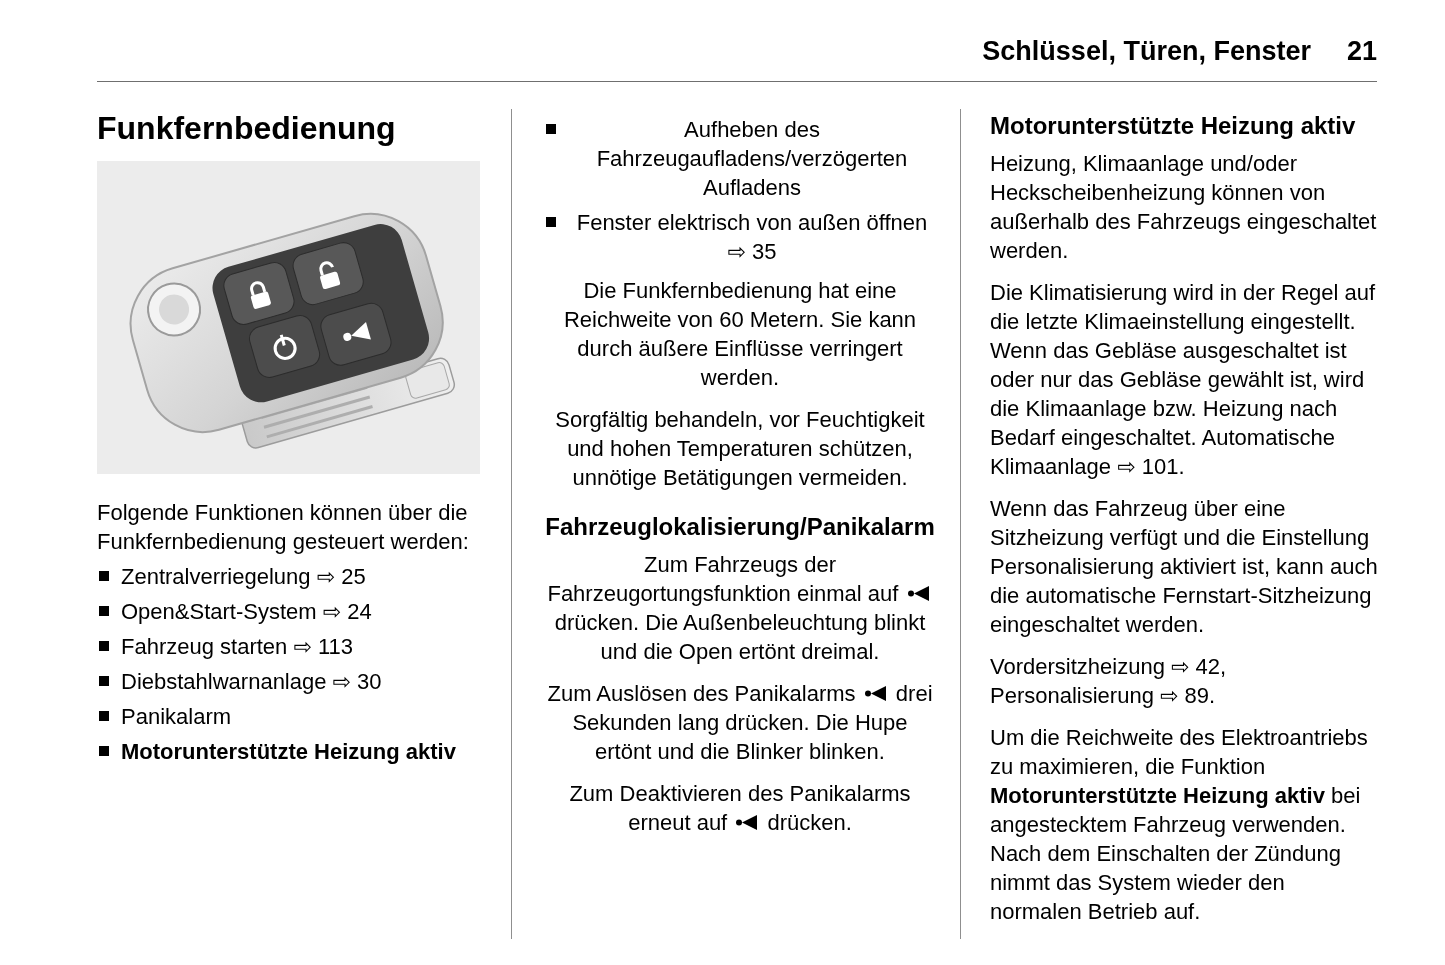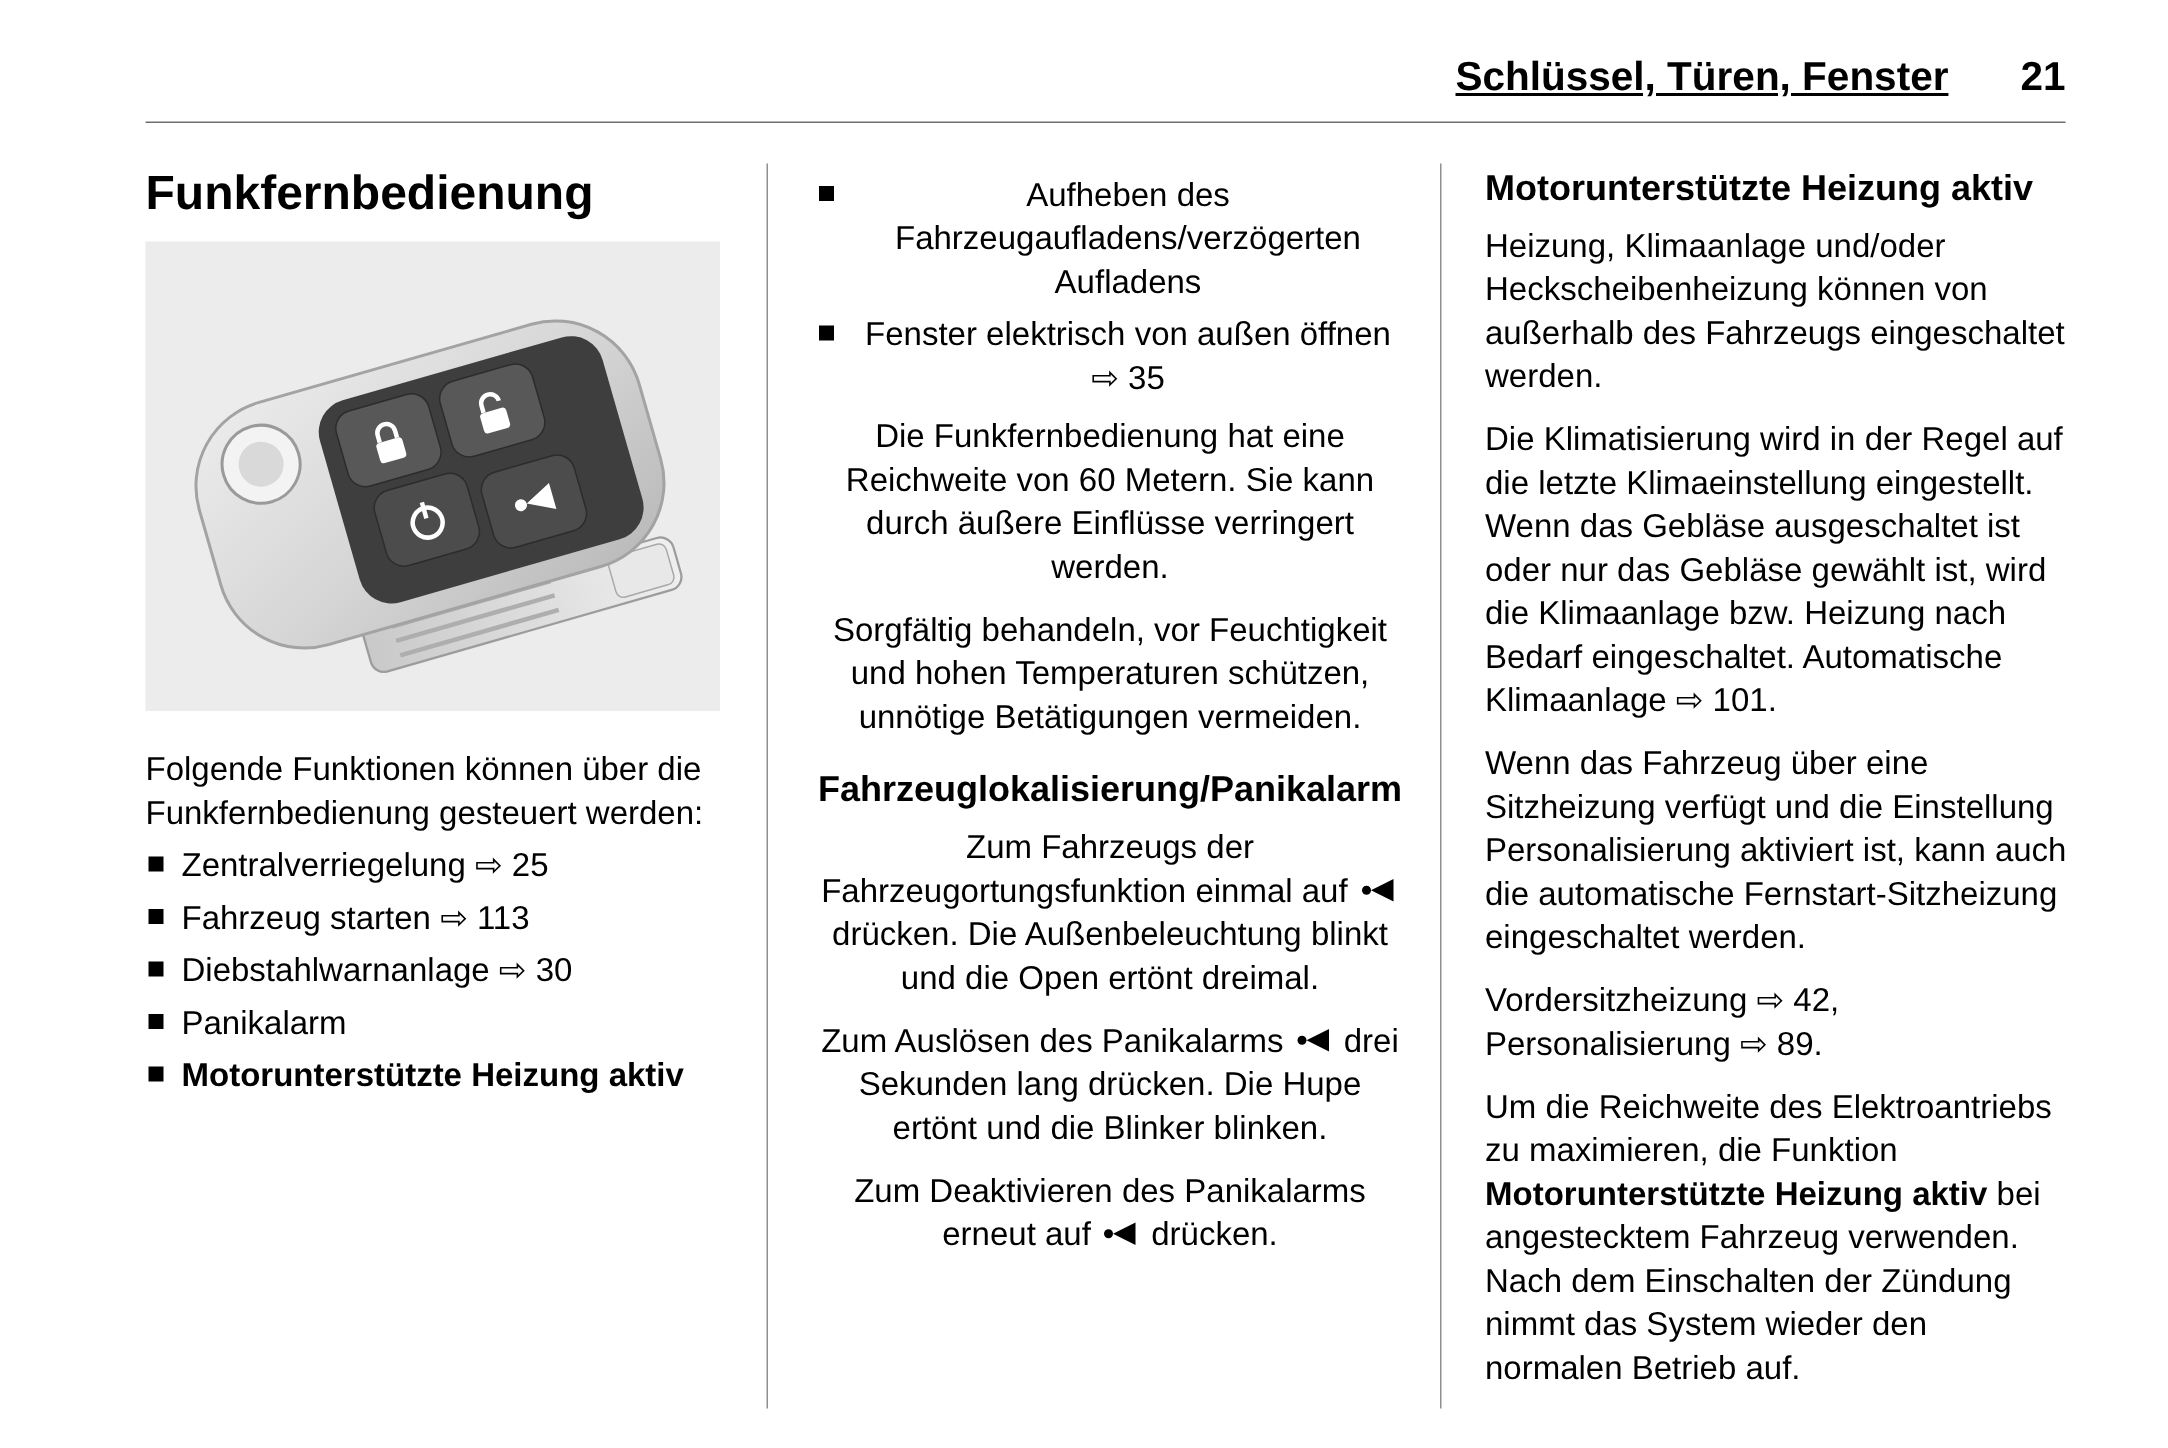--- a/index.html
+++ b/index.html
@@ -10,21 +10,21 @@
     color: #000;
   }
   .page { position: relative; width: 1445px; height: 965px; }
 
   
   .header {
     margin: 36px 68px 0 97px;
     display: flex; justify-content: flex-end; align-items: baseline;
     font-weight: bold; font-size: 27px;
   }
-  .h-title { margin-right: 48px; text-decoration: underline; }
+  .h-title { margin-right: 36px; }
   .rule {
     margin: 14px 68px 0 97px;
     border-top: 1.5px solid #6f6f6f;
   }
 
   
   .columns {
     display: flex; align-items: stretch;
     margin: 0 66px 0 97px;
     padding-top: 27px;
@@ -142,20 +142,21 @@
               </g>
             </g>
           </g>
         </svg>
       </div>
 
       <p class="intro">Folgende Funktionen können über die Funkfernbedienung gesteuert werden:</p>
 
       <ul>
         <li><span>Zentralverriegelung ⇨ 25</span></li>
+        <li><span>Open&amp;Start-System ⇨ 24</span></li>
         <li><span>Fahrzeug starten ⇨ 113</span></li>
         <li><span>Diebstahlwarnanlage ⇨ 30</span></li>
         <li><span>Panikalarm</span></li>
         <li class="bold"><span>Motorunterstützte Heizung aktiv</span></li>
       </ul>
     </div>
 
     <div class="vdiv"></div>
 
     <div class="col col2">

